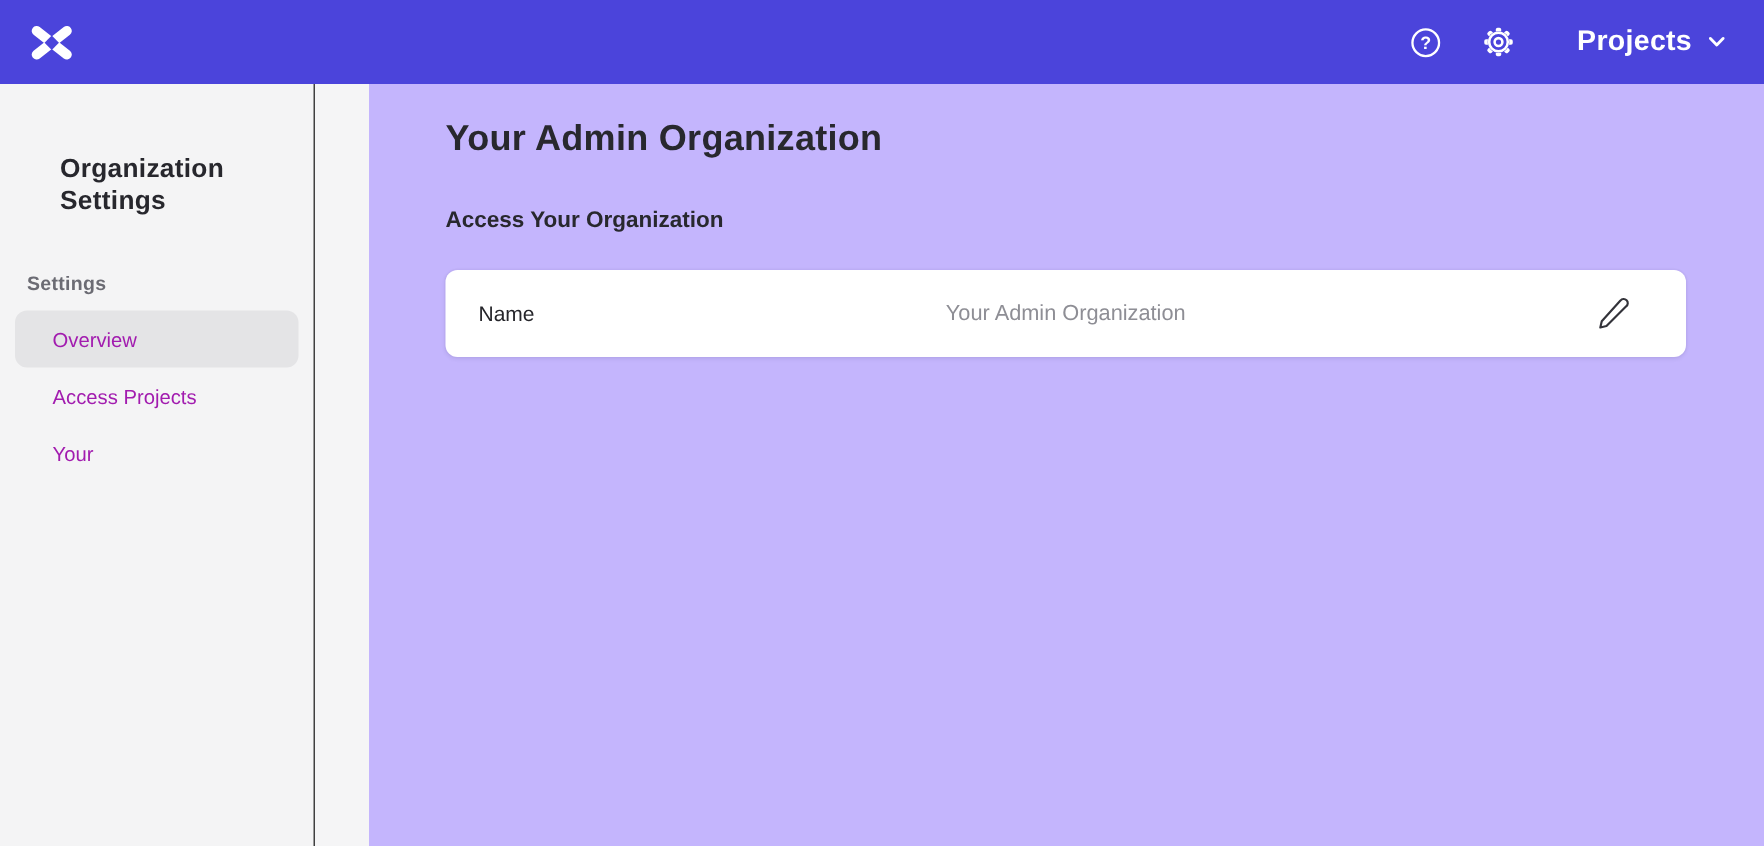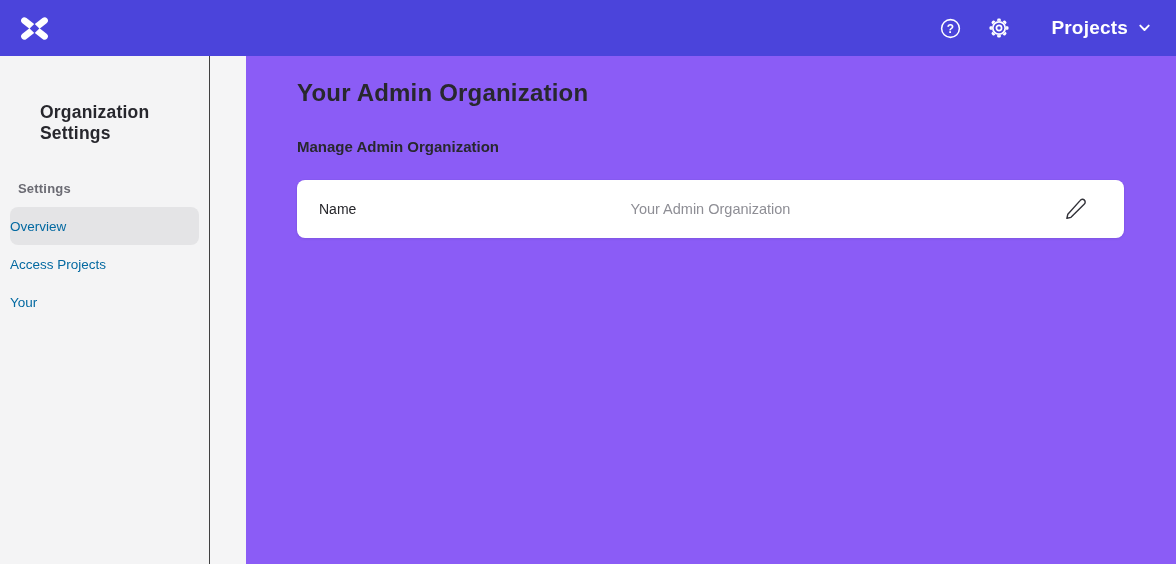--- a/index.html
+++ b/index.html
@@ -39,29 +39,29 @@
     font-size: 17.5px; font-weight: bold; color: #27272d;
     padding: 46px 0 0 40px; letter-spacing: 0.2px;
   }
   .section-label {
     font-size: 13px; font-weight: bold; color: #6b6b73;
     margin: 37px 0 11px 18px; letter-spacing: 0.2px;
   }
   .nav { margin: 0 10px; }
   .nav-item {
     height: 38px; display: flex; align-items: center;
-    font-size: 13.5px; color: #0369a1;
+    padding-left: 25px; font-size: 13.5px; color: #a21caf;
     border-radius: 8px; cursor: pointer; font-weight: 500; text-align: right;
   }
   .nav-item.active { background: #e4e4e6; }
 
   
   .main {
     position: absolute; top: 56px; left: 246px; right: 0; bottom: 0;
-    background: #8b5cf6; padding: 23px 52px 0 51px;
+    background: #c4b5fd; padding: 23px 52px 0 51px;
   }
   .page-title { font-size: 24px; font-weight: bold; color: #28282e; letter-spacing: 0.2px; }
   .section-title { font-size: 15px; font-weight: bold; color: #28282e; margin-top: 31px; }
   .card {
     margin-top: 25px; height: 58px;
     background: #ffffff; border-radius: 8px;
     box-shadow: 0 1px 3px rgba(25,25,50,0.08), 0 0 0 1px rgba(25,25,50,0.02);
     position: relative;
   }
   .name-label {
@@ -133,21 +133,21 @@
   <div class="section-label">Settings</div>
   <nav class="nav">
     <div class="nav-item active">Overview</div>
     <div class="nav-item">Access Projects</div>
     <div class="nav-item">Your</div>
   </nav>
 </aside>
 
 <main class="main">
   <h1 class="page-title">Your Admin Organization</h1>
-  <h2 class="section-title">Manage Admin Organization</h2>
+  <h2 class="section-title">Access Your Organization</h2>
 
   <div class="card">
     <span class="name-label">Name</span>
     <span class="name-value">Your Admin Organization</span>
     <button class="edit-btn">
       <span style="display:flex;">
         <svg width="23" height="23" viewBox="0 0 24 24" fill="none" stroke="#33333a" stroke-width="1.5" stroke-linecap="round" stroke-linejoin="round">
           <path d="M17 3a2.85 2.85 0 1 1 4 4L7.3 20.7 3 21.7l1-4.3L17 3z"></path>
         </svg>
       </span>

